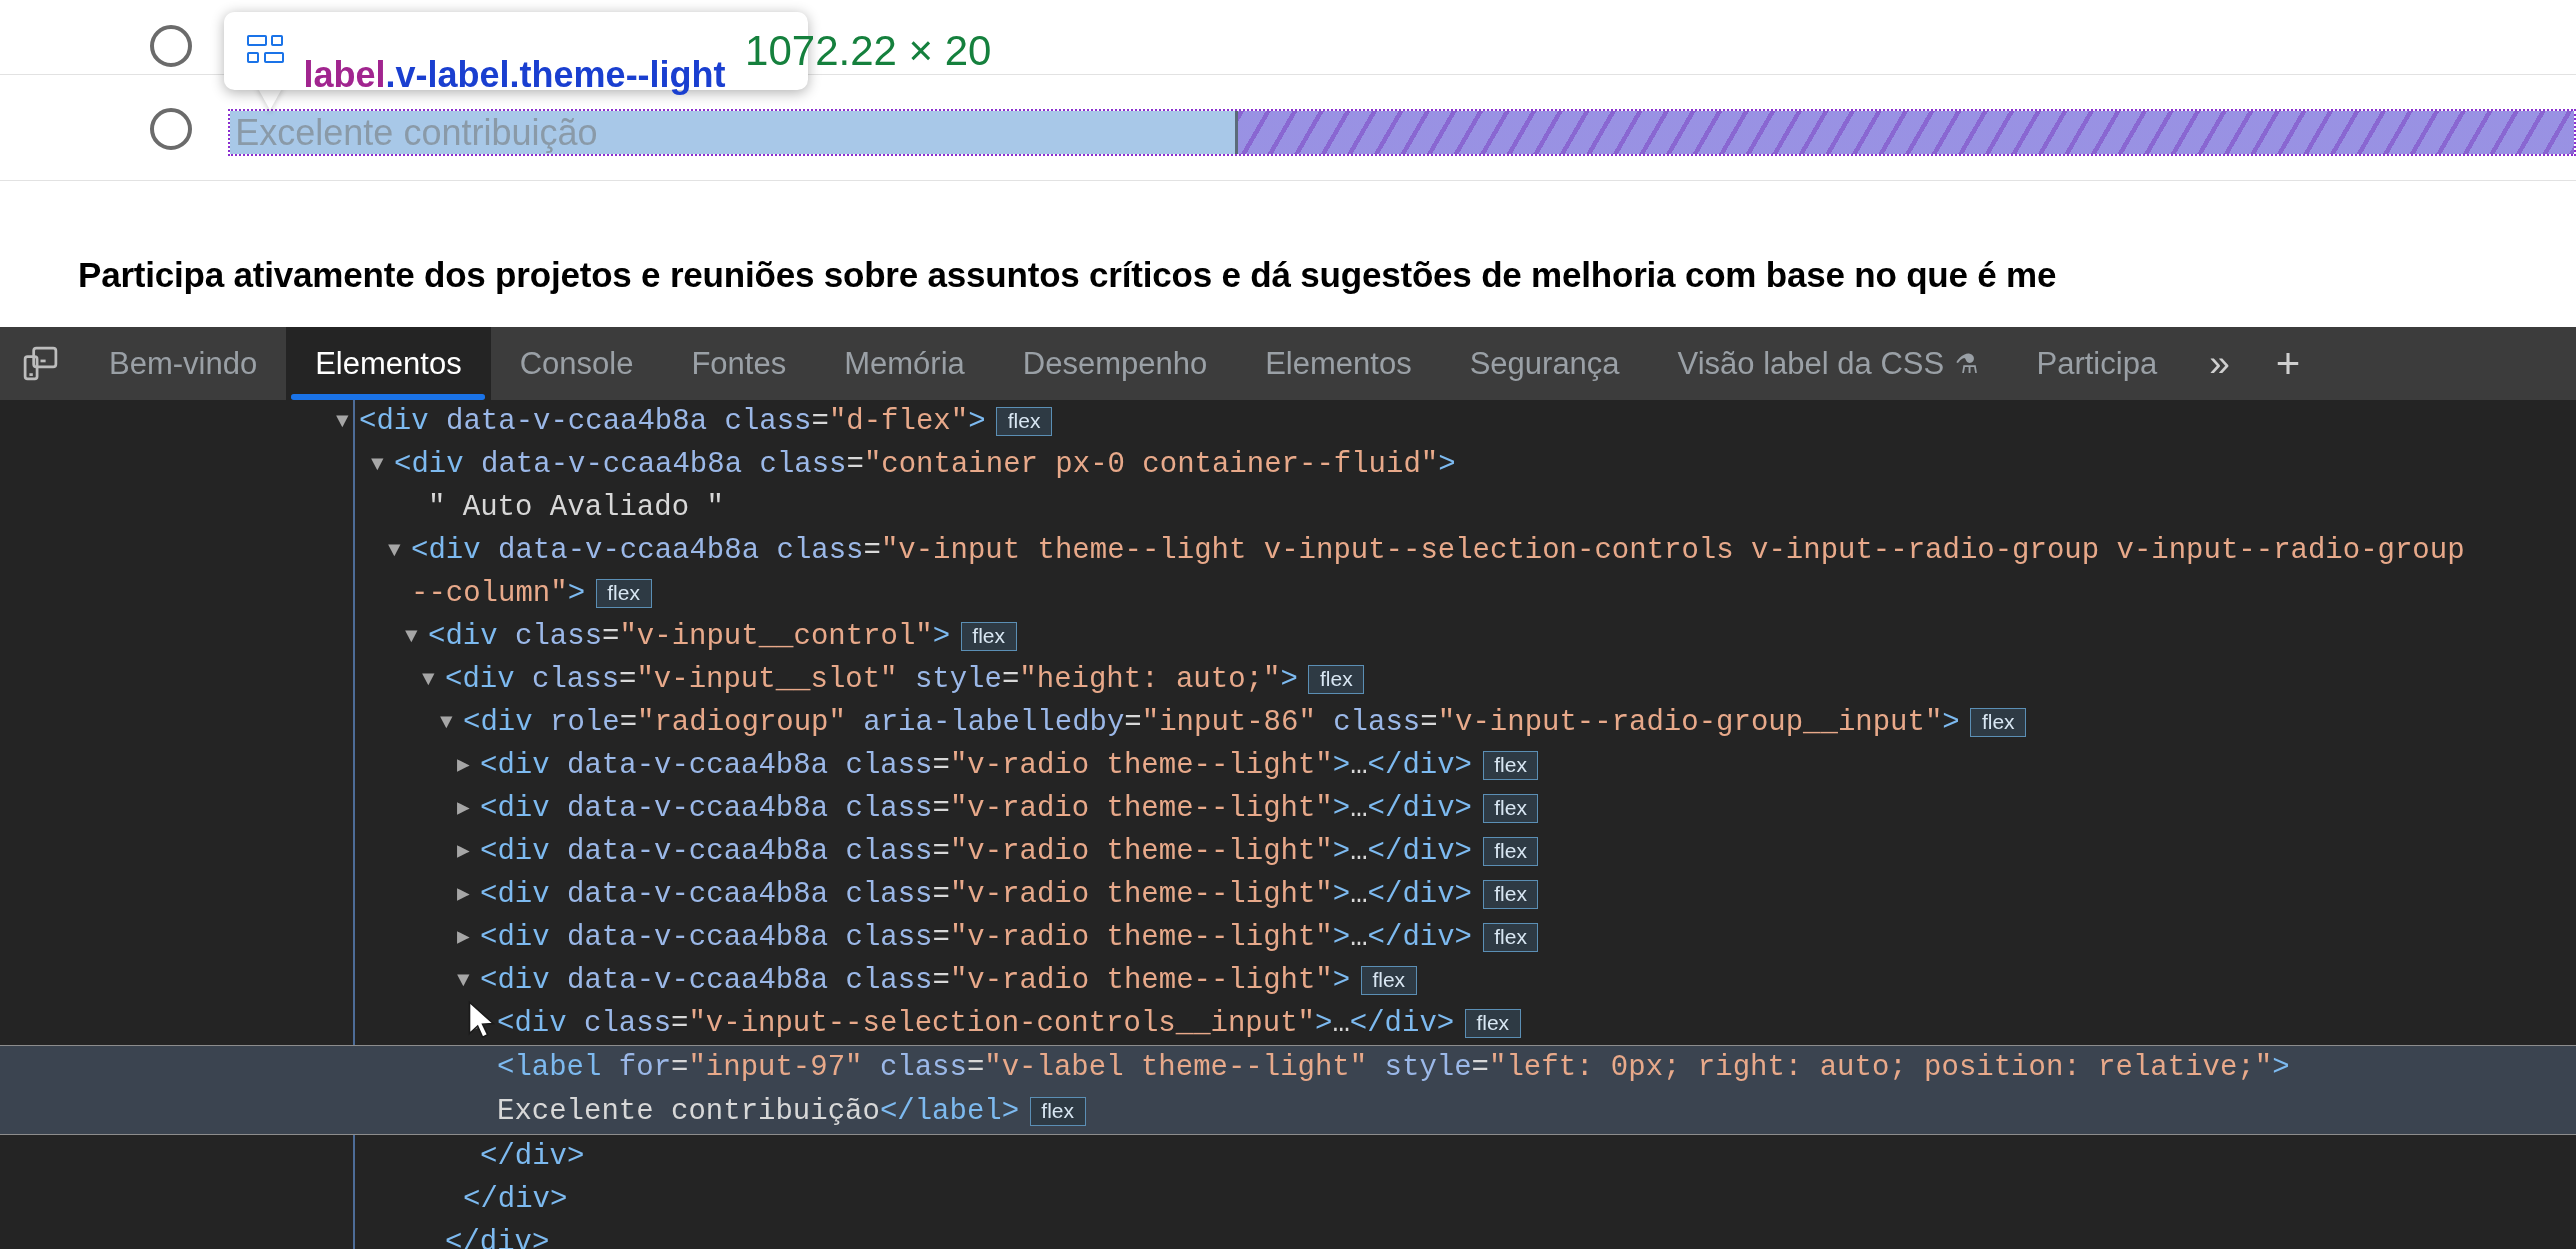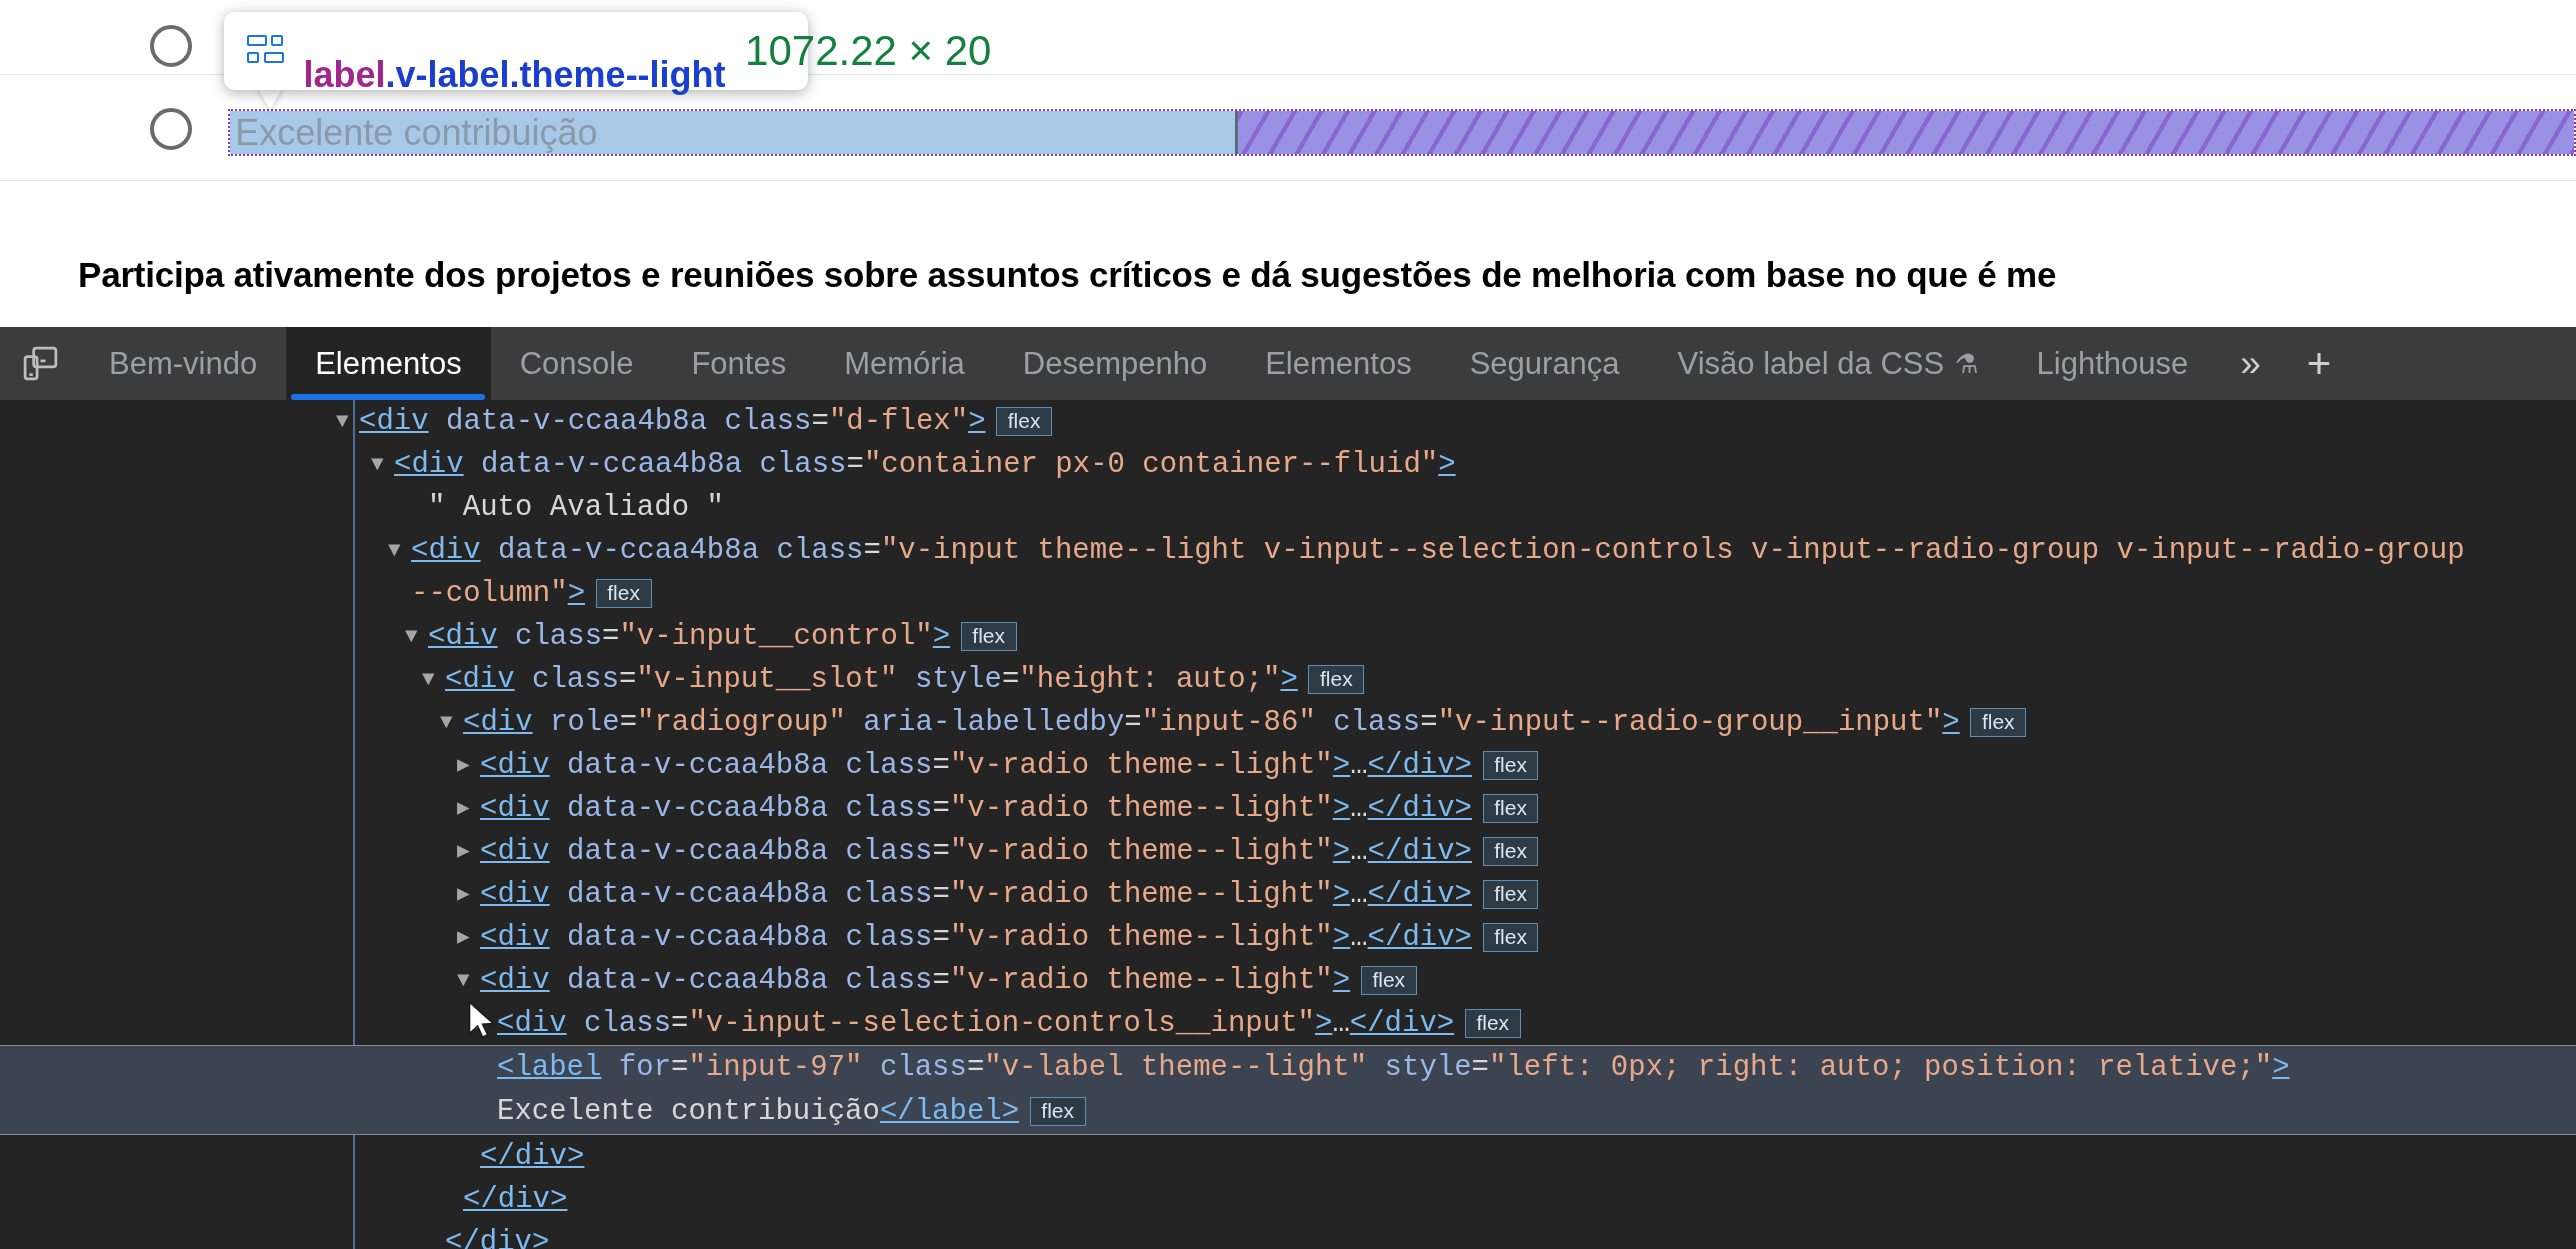--- a/index.html
+++ b/index.html
@@ -94,21 +94,21 @@
   #indent-guide { position:absolute; left:353px; top:0; width:1.8px; height:849px;
                   background:#6fa8f5; opacity:.55; }
 
   .node { position:relative; height:43px; line-height:43px; white-space:nowrap;
           color:#d8d8d8; padding-left:0; }
   .node.sel-top { background:#3b4450; border-top:1.8px solid #8d8d8d; height:45px; }
   .node.sel-bot { background:#3b4450; border-bottom:1.8px solid #8d8d8d; height:45px; }
 
   .arrow { display:inline-block; width:19.5px; color:#a6a6a6; font-size:21px;
            vertical-align:middle; margin-right:3.5px; cursor:pointer; }
-  .tg { color:#7dbaf0;text-decoration:underline; }          
+  .tg { color:#7dbaf0; }          
   .at { color:#9bb8e8; }          
   .va { color:#e8a98a; }          
   .tx { color:#d8d8d8; }
 
   .badge { display:inline-block; border:1.8px solid #5b8fb5; border-radius:0;
            color:#d8e6f2; font-size:21px; line-height:26.5px; padding:0 10.6px;
            margin-left:10.6px; background:#2e3a44; vertical-align:middle;
            font-family:"Liberation Sans", sans-serif; cursor:pointer; }
 
   
@@ -185,21 +185,21 @@
           <span>Elementos</span>
         </div>
         <div class="tab">
           <span>Segurança</span>
         </div>
         <div class="tab">
           <span>Visão label da CSS</span>
           <span class="flask">⚗</span>
         </div>
         <div class="tab">
-          <span>Lighthouse</span>
+          <span>Participa</span>
         </div>
       </div>
     <div id="tab-more">»</div>
     <div id="tab-add">+</div>
   </div>
 
   <div id="domtree">
     <div id="indent-guide"></div>
     <div id="nodes">
         <div class="node"><span style="display: inline-block; width: 336px;"></span><span class="arrow">▼</span><span><span class="tg">&lt;div</span> <span class="at">data-v-ccaa4b8a</span> <span class="at">class</span>=<span class="va">"d-flex"</span><span class="tg">&gt;</span></span><span class="badge">flex</span></div>

